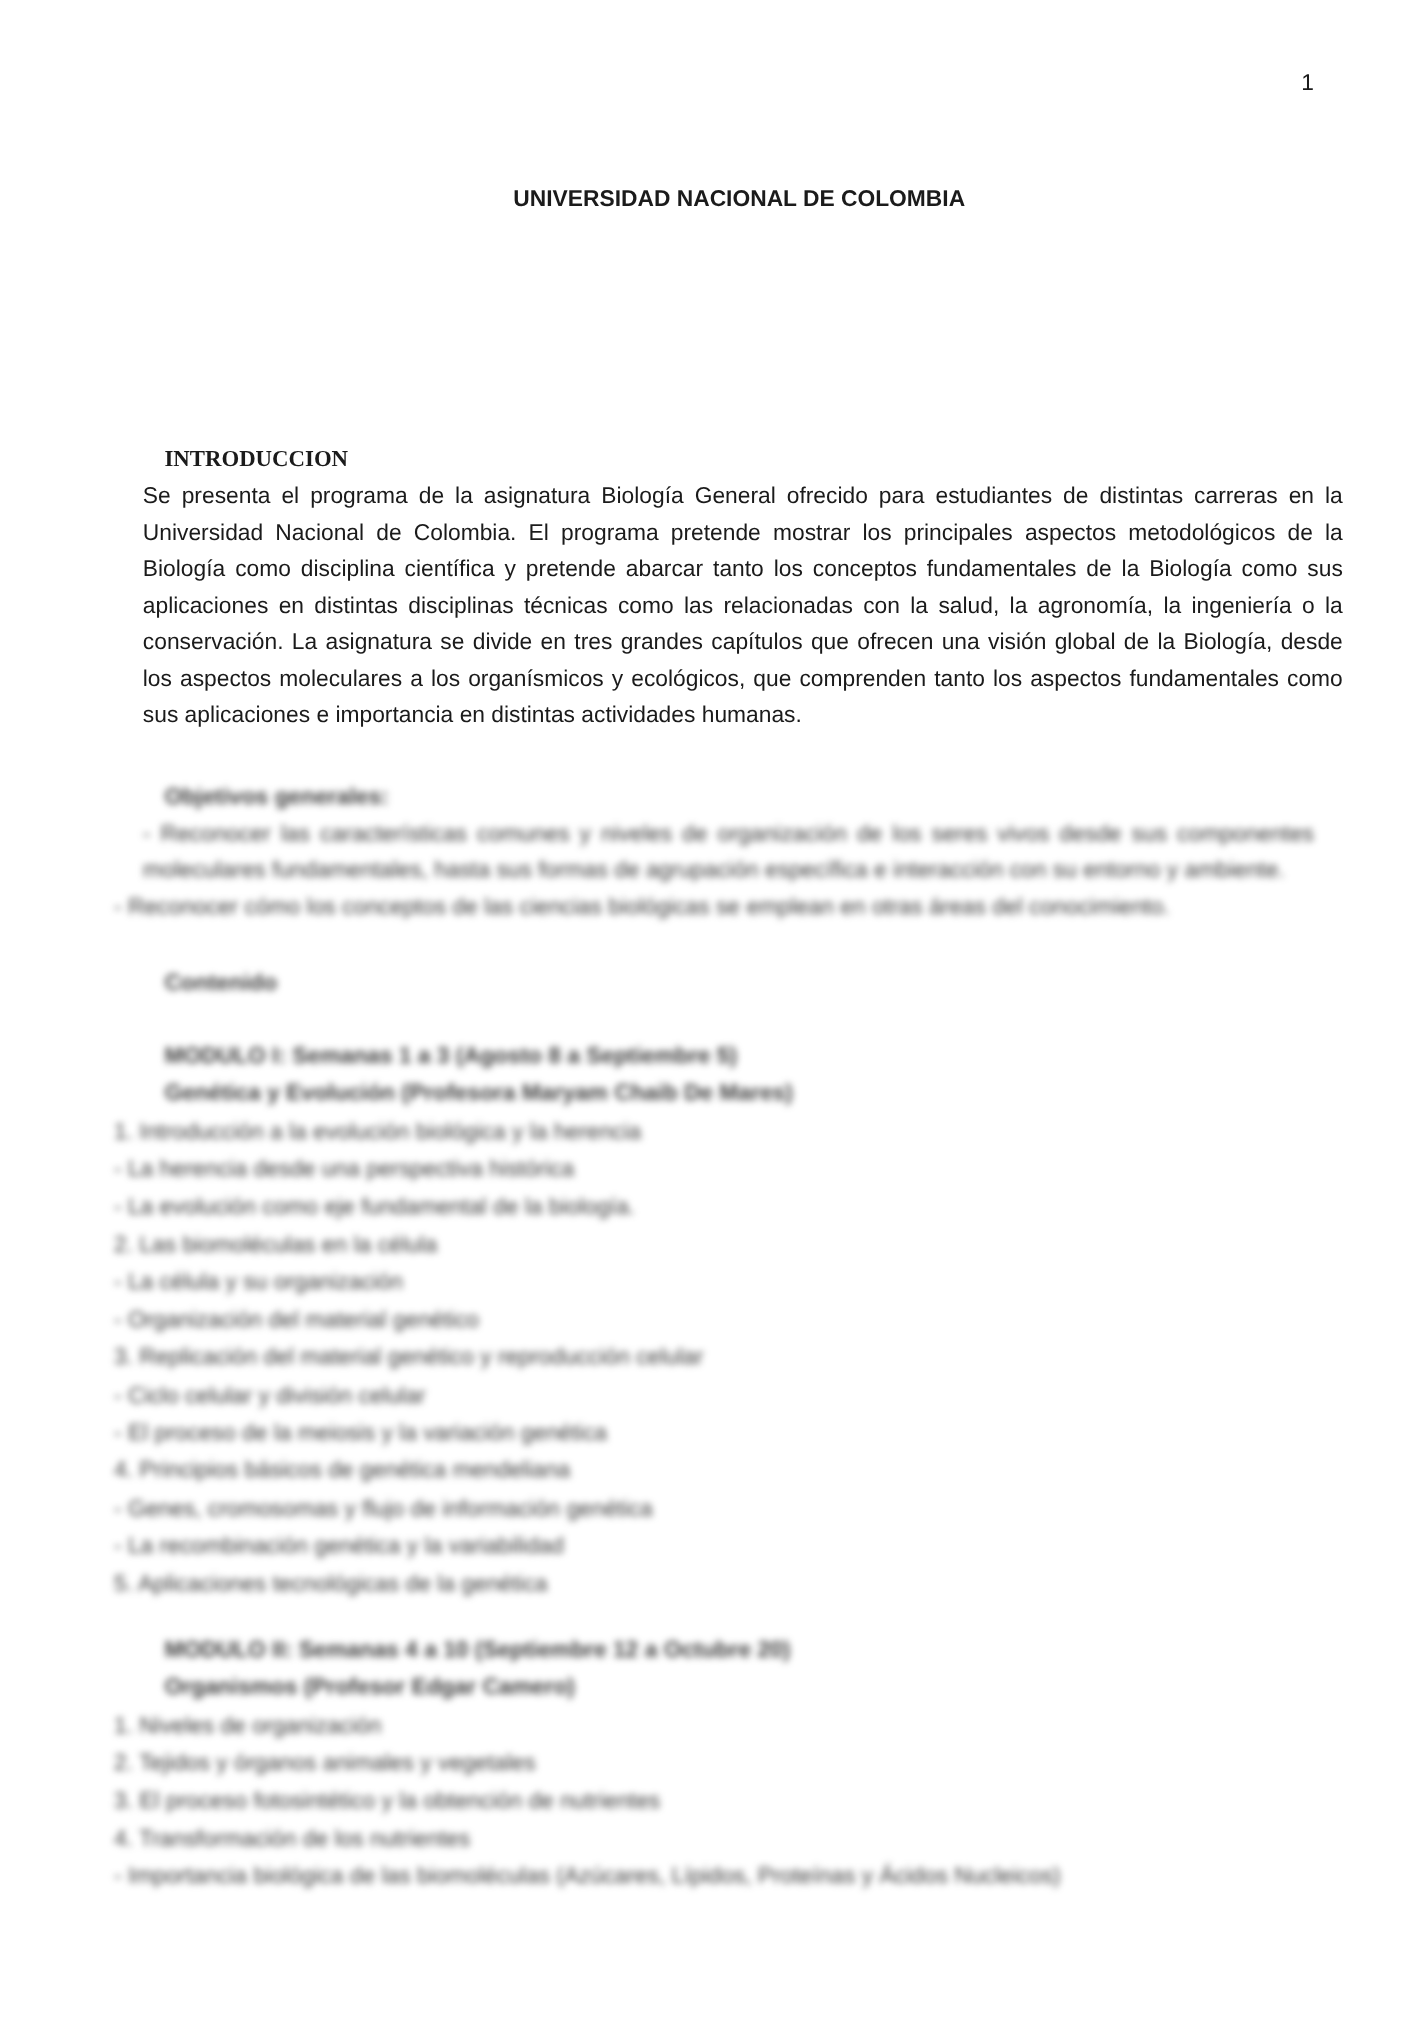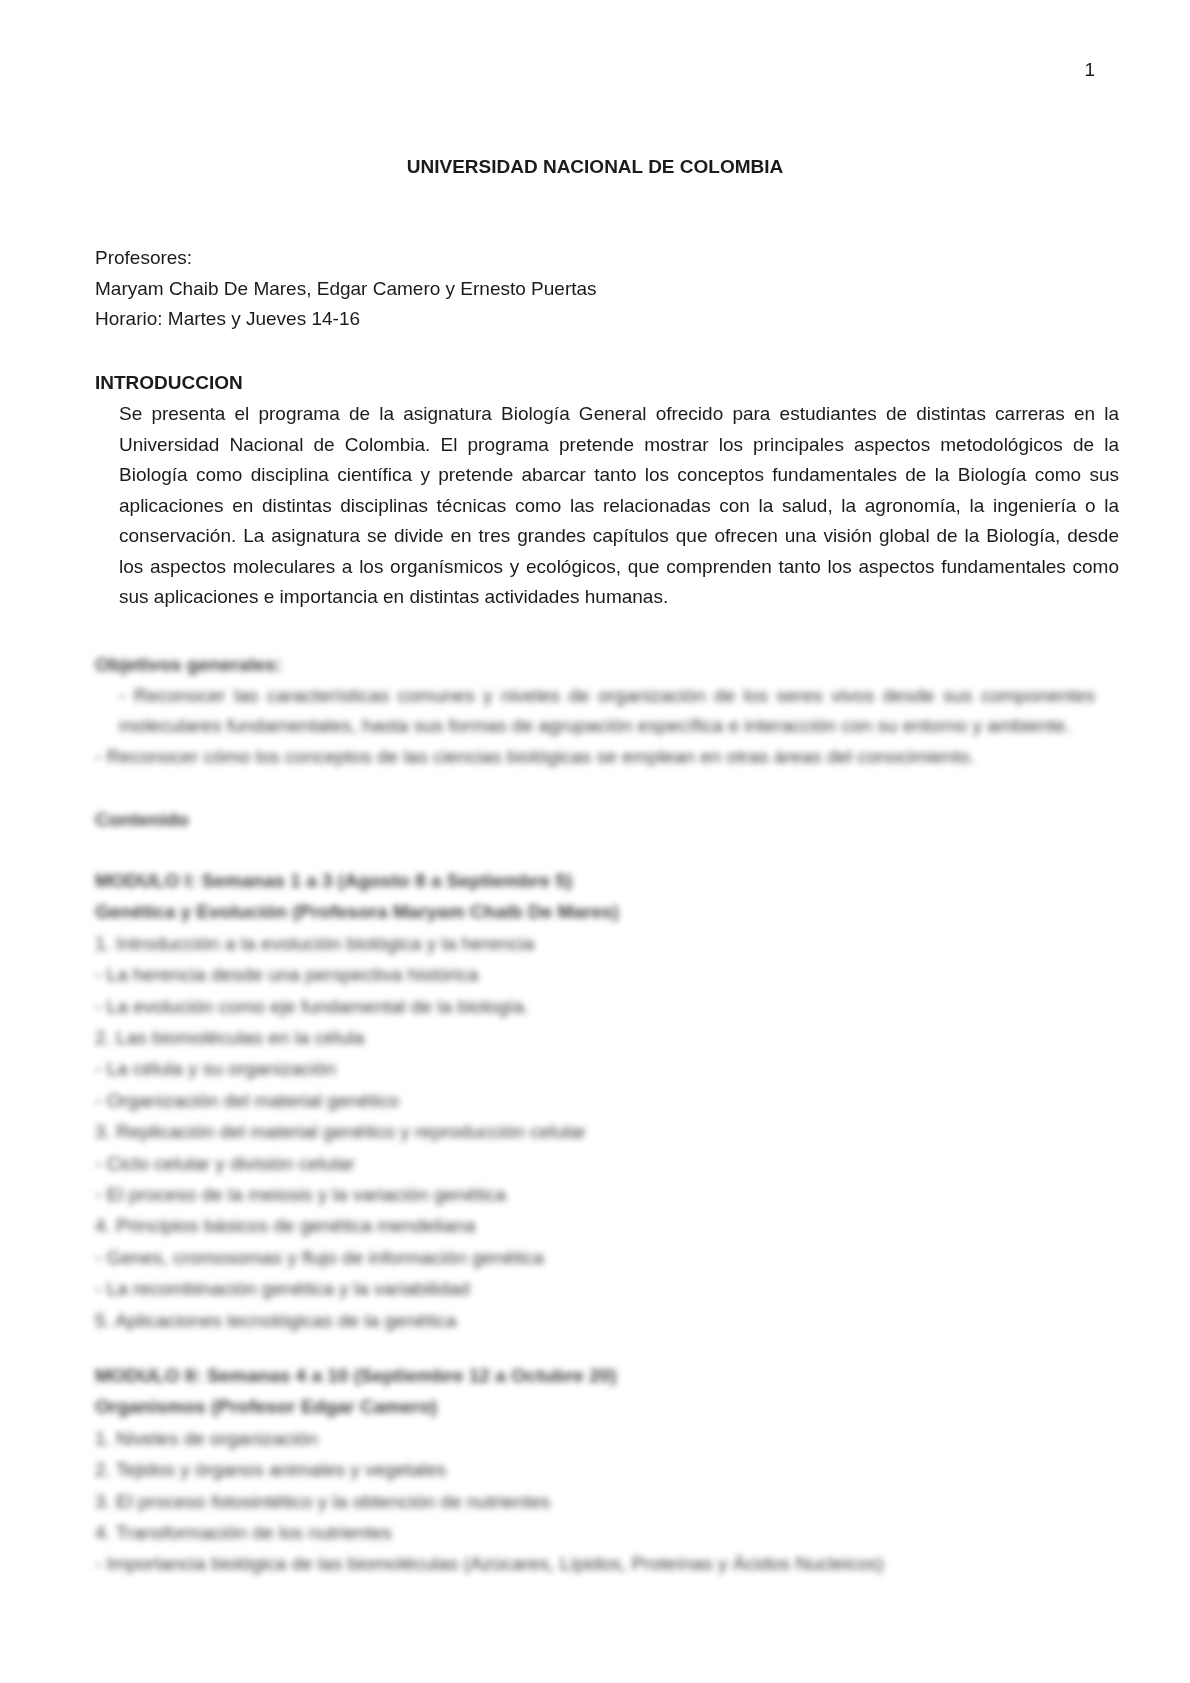--- a/index.html
+++ b/index.html
@@ -12,21 +12,21 @@
     font-size:19px;
     color:#1b1b1b;
     overflow:hidden;
   }
   .abs{
     position:absolute;
     left:95px;
     width:1000px;
     line-height:30.5px;
   }
-  .bold{font-weight:bold;}
+  .bold{font-weight:bold;margin-left:42px;}
   .center{text-align:center;}
   .right{text-align:right;}
   .just{text-align:justify;margin-left:24px;}
   .blur{
     filter:blur(3px);
     color:#3c3c3c;
   }
   .mod{line-height:31.4px;}
   .line{white-space:nowrap;}
 </style>
@@ -34,27 +34,22 @@
 <body>
 
 <div class="page">
 
   <div class="abs right" style="top:55px;">1</div>
 
   <div class="abs" style="top:152px;">
     <div class="center bold">UNIVERSIDAD NACIONAL DE COLOMBIA</div>
   </div>
 
-  <div class="abs" style="top:243px;">
-    <div class="line">Profesores:</div>
-    <div class="line">Maryam Chaib De Mares, Edgar Camero y Ernesto Puertas</div>
-    <div class="line">Horario: Martes y Jueves 14-16</div>
-  </div>
 
-  <div class="abs bold" style="top:368px;">INTRODUCCION</div>
+  <div class="abs bold" style="top:368px;font-family:Liberation Serif, serif;">INTRODUCCION</div>
 
   <div class="abs just" style="top:399px;">Se presenta el programa de la asignatura Biología General ofrecido para estudiantes de distintas carreras en la Universidad Nacional de Colombia. El programa pretende mostrar los principales aspectos metodológicos de la Biología como disciplina científica y pretende abarcar tanto los conceptos fundamentales de la Biología como sus aplicaciones en distintas disciplinas técnicas como las relacionadas con la salud, la agronomía, la ingeniería o la conservación. La asignatura se divide en tres grandes capítulos que ofrecen una visión global de la Biología, desde los aspectos moleculares a los organísmicos y ecológicos, que comprenden tanto los aspectos fundamentales como sus aplicaciones e importancia en distintas actividades humanas.</div>
 
   <div class="abs blur" style="top:650px;">
     <div class="bold line">Objetivos generales:</div>
     <div class="just">- Reconocer las características comunes y niveles de organización de los seres vivos desde sus componentes moleculares fundamentales, hasta sus formas de agrupación específica e interacción con su entorno y ambiente.</div>
     <div>- Reconocer cómo los conceptos de las ciencias biológicas se emplean en otras áreas del conocimiento.</div>
   </div>
 
   <div class="abs blur bold" style="top:805px;">Contenido</div>

